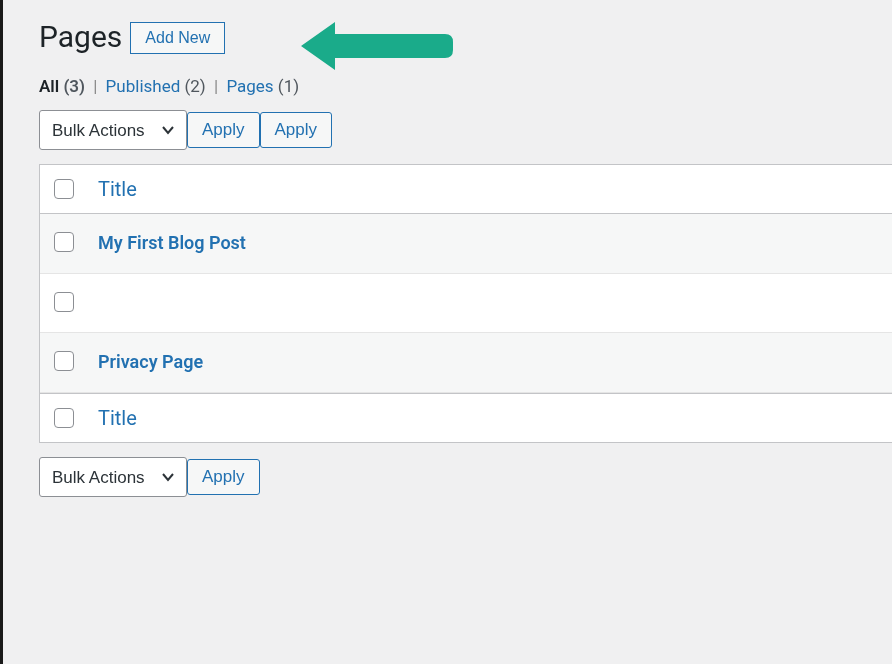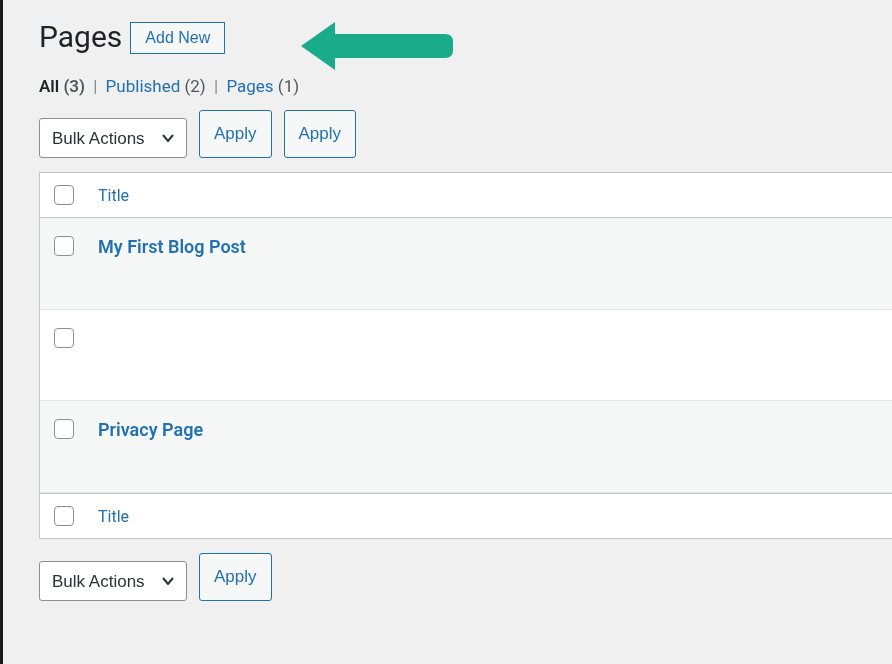--- a/index.html
+++ b/index.html
@@ -58,22 +58,21 @@
     }
     .status-count {
       color: #50575e;
     }
     .status-sep {
       color: #888;
       padding: 0 4px;
     }
     .action-row {
       display: flex;
-      align-items: flex-end;
-      gap: 12px;
+      align-items: center;
       margin-bottom: 14px;
     }
     .select-wrap {
       position: relative;
       display: inline-block;
     }
     select {
       appearance: none;
       -webkit-appearance: none;
       border: 1px solid #8c8f94;
@@ -93,21 +92,21 @@
       pointer-events: none;
     }
     .btn-secondary {
       border: 1px solid #2271b1;
       color: #2271b1;
       background: #f6f7f7;
       padding: 7px 14px;
       font-size: 17px;
       border-radius: 3px;
       cursor: pointer;
-      height: 48px;
+      height: 36px;
     }
     .table {
       width: 100%;
       border-collapse: collapse;
       background: #fff;
       border: 1px solid #c3c4c7;
       border-right: none;
     }
     .table-header, .table-footer {
       border-bottom: 1px solid #c3c4c7;
@@ -117,36 +116,36 @@
       border-bottom: none;
     }
     .th-row {
       display: flex;
       align-items: center;
       padding: 12px 14px;
       gap: 24px;
     }
     .th-title {
       color: #2271b1;
-      font-size: 16px;
+      font-size: 20px;
       cursor: pointer;
     }
     .checkbox {
       width: 20px;
       height: 20px;
       border: 1px solid #8c8f94;
       border-radius: 4px;
       background: #fff;
       cursor: pointer;
       flex-shrink: 0;
     }
     .table-row {
       display: flex;
       align-items: flex-start;
-      padding: 18px 14px 52px 14px;
+      padding: 18px 14px 20px 14px;
       gap: 24px;
       border-bottom: 1px solid #e5e5e5;
     }
     .table-row:last-of-type {
       border-bottom: none;
     }
     .row-alt {
       background: #f6f7f7;
     }
     .row-title {

